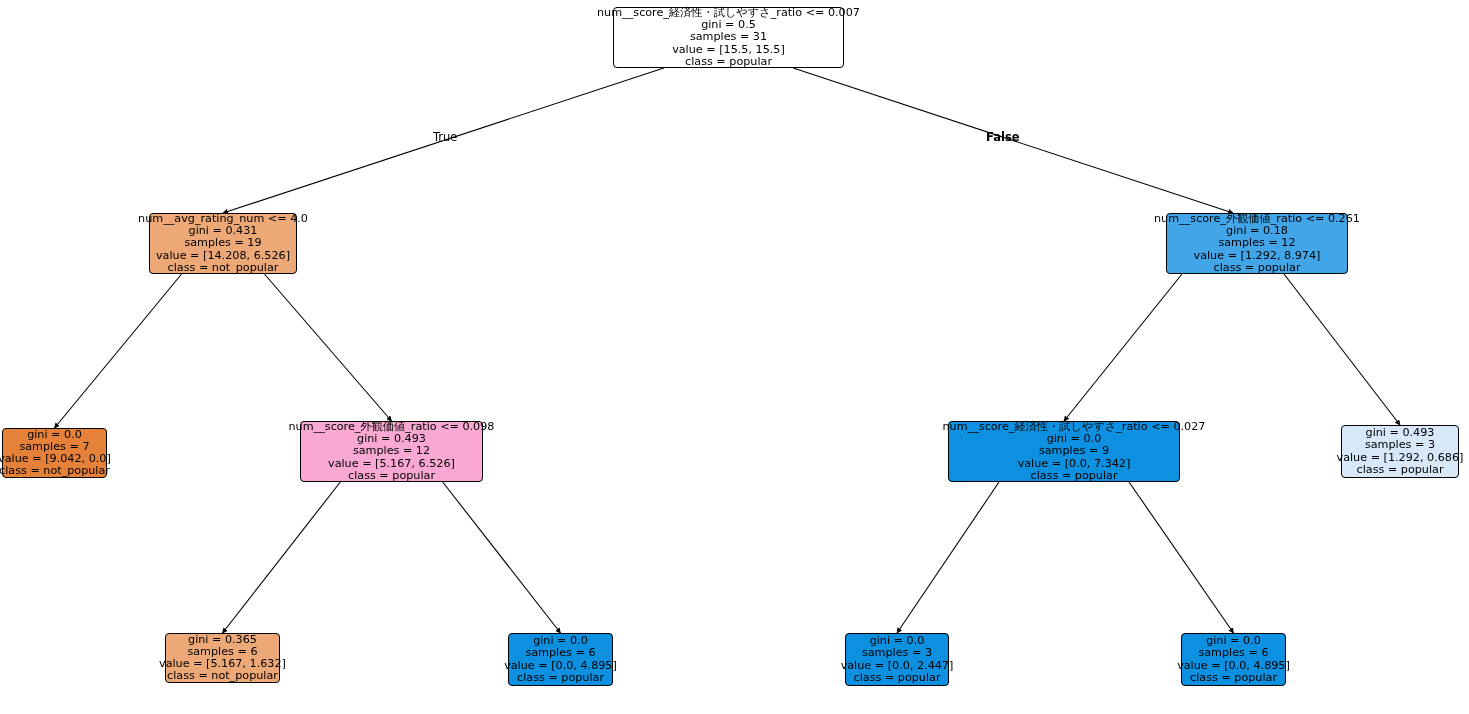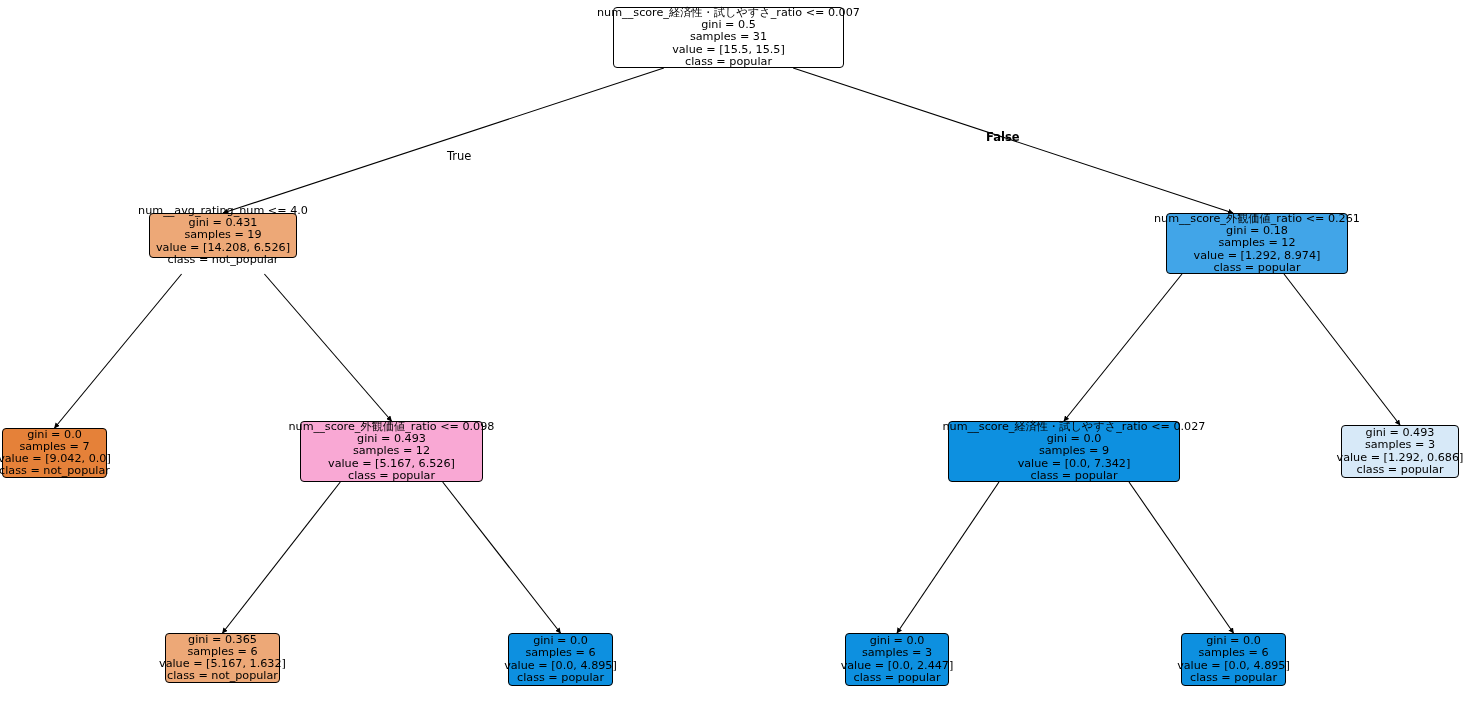--- a/index.html
+++ b/index.html
@@ -76,21 +76,21 @@
   </svg>
 
   <div id="nodes-group">
       <div class="tree-node" style="left: 613px; top: 7px; width: 231px; height: 61px; background: rgb(255, 255, 255);">
         <span class="node-line">num__score_経済性・試しやすさ_ratio &lt;= 0.007</span>
         <span class="node-line">gini = 0.5</span>
         <span class="node-line">samples = 31</span>
         <span class="node-line">value = [15.5, 15.5]</span>
         <span class="node-line">class = popular</span>
       </div>
-      <div class="tree-node" style="left: 149px; top: 213px; width: 148px; height: 45px; background: rgb(237, 168, 119);">
+      <div class="tree-node" style="left: 149px; top: 213px; width: 148px; height: 61px; background: rgb(237, 168, 119);">
         <span class="node-line">num__avg_rating_num &lt;= 4.0</span>
         <span class="node-line">gini = 0.431</span>
         <span class="node-line">samples = 19</span>
         <span class="node-line">value = [14.208, 6.526]</span>
         <span class="node-line">class = not_popular</span>
       </div>
       <div class="tree-node" style="left: 1142px; top: 213px; width: 182px; height: 61px; background: rgb(65, 165, 232); margin-left: 24px;">
         <span class="node-line">num__score_外観価値_ratio &lt;= 0.261</span>
         <span class="node-line">gini = 0.18</span>
         <span class="node-line">samples = 12</span>
@@ -142,17 +142,17 @@
         <span class="node-line">class = popular</span>
       </div>
       <div class="tree-node" style="left: 1181px; top: 633px; width: 105px; height: 53px; background: rgb(13, 144, 224);">
         <span class="node-line">gini = 0.0</span>
         <span class="node-line">samples = 6</span>
         <span class="node-line">value = [0.0, 4.895]</span>
         <span class="node-line">class = popular</span>
       </div>
     </div>
 
-  <span class="edge-label" id="label-true" style="left:447px; top:130px;margin-top:19px;">True</span>
+  <span class="edge-label" id="label-true" style="left:433px; top:130px;">True</span>
 
   <span class="edge-label" id="label-false" style="left:986px; top:130px;font-weight:bold;">False</span>
 
 </div>
 
 </body></html>

